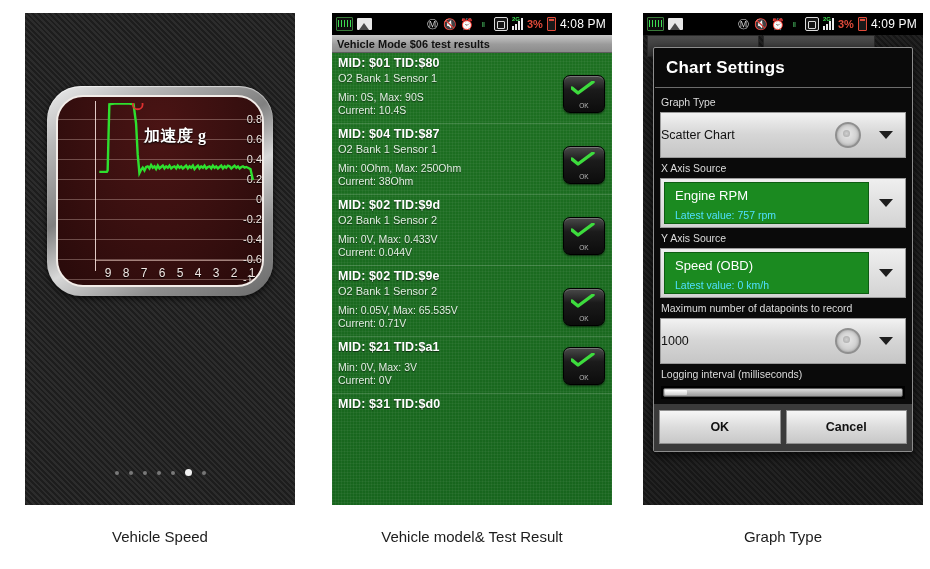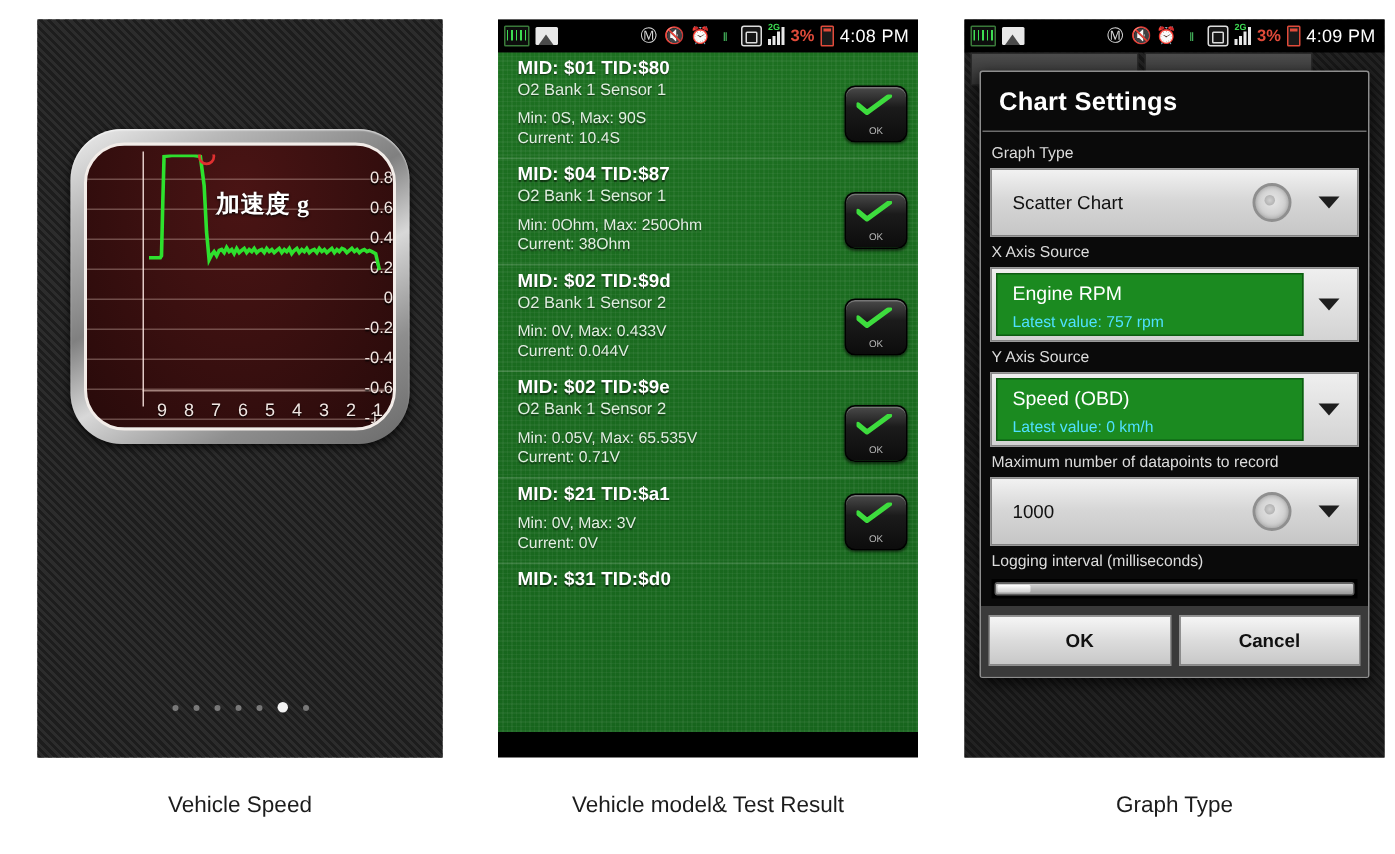--- a/index.html
+++ b/index.html
@@ -75,21 +75,21 @@
 
   .p2-title{height:17px;background:linear-gradient(180deg,#c8c8c8 0%,#9b9b9b 55%,#8b8b8b 100%);
             color:#111;font-size:11px;font-weight:700;display:flex;align-items:center;
             padding-left:5px;border-bottom:1px solid #5d5d5d;}
   .p2-list{position:relative;height:453px;
     background:
       repeating-linear-gradient(0deg,rgba(255,255,255,.045) 0 1px,transparent 1px 3px),
       repeating-linear-gradient(90deg,rgba(255,255,255,.045) 0 1px,transparent 1px 3px),
       linear-gradient(180deg,#1d7021 0%,#17651d 100%);
     overflow:hidden;}
-  .res-row{position:relative;padding:2px 5px 3px 13px;}
+  .res-row{position:relative;padding:2px 5px 3px 6px;}
   .res-mid{color:#fff;font-size:12.5px;font-weight:700;line-height:16px;letter-spacing:.1px;
            text-shadow:0 1px 1px rgba(0,0,0,.6);}
   .res-sub{color:#dfeedf;font-size:11px;line-height:14px;text-shadow:0 1px 1px rgba(0,0,0,.5);}
   .res-vals{color:#e2efe2;font-size:10.5px;line-height:13px;margin-top:6px;
             text-shadow:0 1px 1px rgba(0,0,0,.5);}
   .res-div{height:1px;background:rgba(255,255,255,.16);margin:3px 0 0 0;}
   .ok-btn{position:absolute;right:7px;width:40px;height:36px;border-radius:7px;
     background:linear-gradient(180deg,#4a4a4a 0%,#1b1b1b 38%,#0c0c0c 100%);
     border:1px solid #000;box-shadow:0 1px 2px rgba(0,0,0,.6),inset 0 1px 0 rgba(255,255,255,.25);}
   .ok-check{position:absolute;left:7px;top:5px;width:24px;height:14px;}
@@ -105,21 +105,21 @@
           border:1px solid #2a2a2a;}
   .dialog{position:absolute;left:10px;top:34px;width:258px;
           background:#0a0a0a;border:1px solid #8d8d8d;border-radius:2px;
           box-shadow:0 3px 10px rgba(0,0,0,.8);}
   .dlg-title{color:#fff;font-size:17px;font-weight:700;padding:10px 0 9px 12px;letter-spacing:.2px;}
   .dlg-titlebar-rule{height:1px;background:#6d6d6d;margin:0 1px;}
   .dlg-body{padding:4px 6px 0 6px;}
   .fld-label{color:#dcdcdc;font-size:10.5px;line-height:15px;padding:3px 0 2px 1px;}
   .spinner{position:relative;height:44px;background:linear-gradient(180deg,#f2f2f2 0%,#d6d6d6 48%,#c6c6c6 100%);
            border:1px solid #9a9a9a;display:flex;align-items:center;}
-  .spinner .sp-text{color:#111;font-size:12.5px;padding-left:14px;}
+  .spinner .sp-text{color:#111;font-size:12.5px;}
   .sp-knob{position:absolute;right:44px;top:50%;transform:translateY(-50%);
            width:22px;height:22px;border-radius:50%;
            background:radial-gradient(circle at 50% 45%,#e8e8e8,#bdbdbd);
            border:2px solid #8f8f8f;box-shadow:inset 0 0 3px rgba(0,0,0,.25);}
   .sp-knob:after{content:"";position:absolute;left:6px;top:6px;width:7px;height:7px;border-radius:50%;
            background:radial-gradient(circle,#d0d0d0,#a6a6a6);}
   .sp-caret{position:absolute;right:12px;top:50%;transform:translateY(-50%);
             width:0;height:0;border-left:7px solid transparent;border-right:7px solid transparent;
             border-top:8px solid #1e1e1e;}
   .spinner.green{background:linear-gradient(180deg,#efefef,#d3d3d3);padding:0;display:block;height:48px;}
@@ -219,20 +219,21 @@
             <i style="height:6px"></i>
             <i style="height:9px"></i>
             <i style="height:12px"></i>
         </span>
         <span class="sb-pct">3%</span>
         <span class="sb-bat"></span>
         <span class="sb-time">4:08 PM</span>
       </div>
     </div>
 
+    <div class="p2-title">Vehicle Mode $06 test results</div>
 
     <div class="p2-list" id="results-list">
         <div class="res-row">
           <div class="res-mid">MID: $01 TID:$80</div>
           <div class="res-sub">O2 Bank 1 Sensor 1</div>
           <div class="res-vals">
             <div>Min: 0S, Max: 90S</div>
             <div>Current: 10.4S</div>
           </div>
           <div class="ok-btn" style="top: 22px;">

